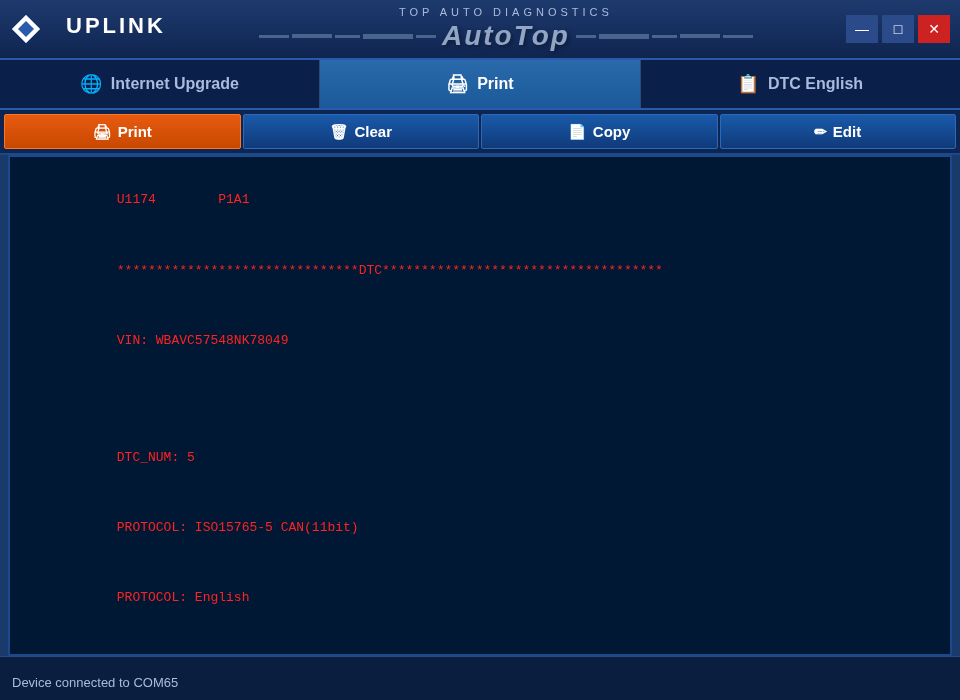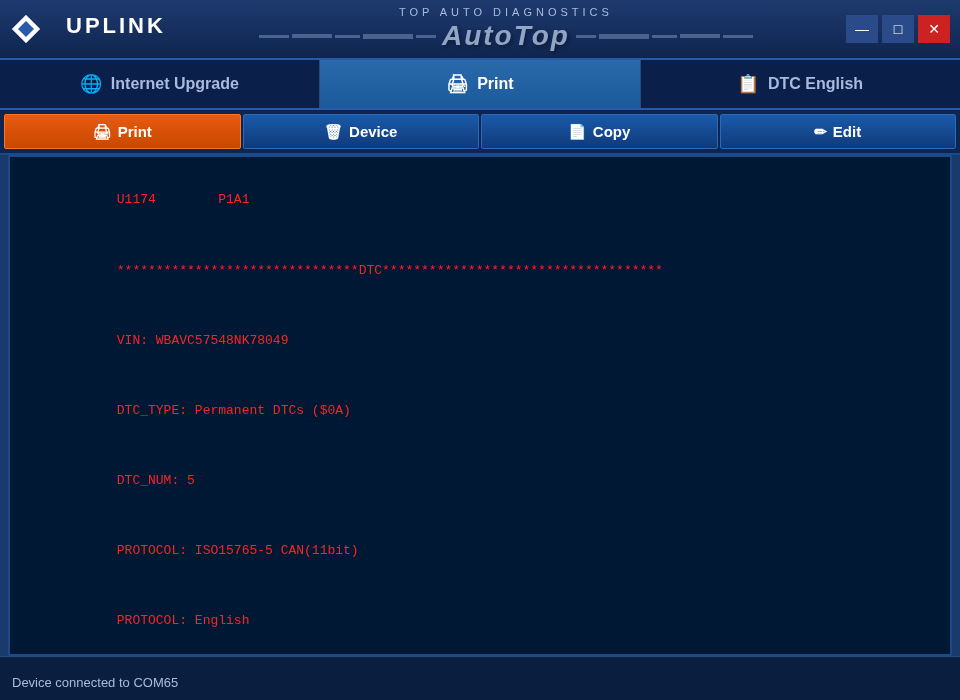--- a/index.html
+++ b/index.html
@@ -278,42 +278,41 @@
   </div>
 </div>
 
 <div class="toolbar">
   <button class="tool-btn print-btn">
     <span>🖨</span>
     <span>Print</span>
   </button>
   <button class="tool-btn clear-btn">
     <span>🗑</span>
-    <span>Device</span>
+    <span>Clear</span>
   </button>
   <button class="tool-btn copy-btn">
     <span>📄</span>
     <span>Copy</span>
   </button>
   <button class="tool-btn edit-btn">
     <span>✏</span>
     <span>Edit</span>
   </button>
 </div>
 
 <div class="main-content">
   <div class="content-wrapper">
     <div class="content-text">
       <span id="line-top">U1174        P1A1</span>
       <br>
       <span id="dtc-header">*******************************DTC************************************</span>
       <br>
       <span id="vin-line">VIN: WBAVC57548NK78049</span>
       <br>
-      <span id="dtc-type">DTC_TYPE: Permanent DTCs ($0A)</span>
       <br>
       <span id="dtc-num">DTC_NUM: 5</span>
       <br>
       <span id="protocol">PROTOCOL: ISO15765-5 CAN(11bit)</span>
       <br>
       <span id="language">PROTOCOL: English</span>
       <br>
       <br>
       
     </div>

